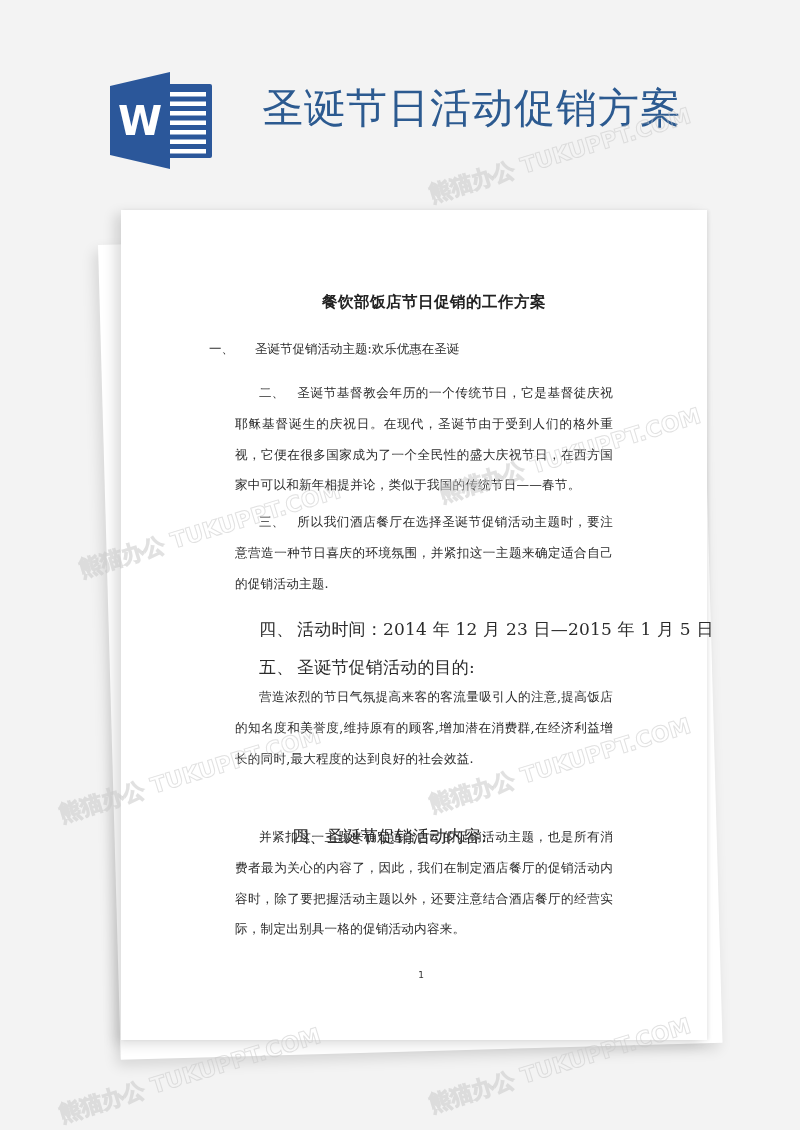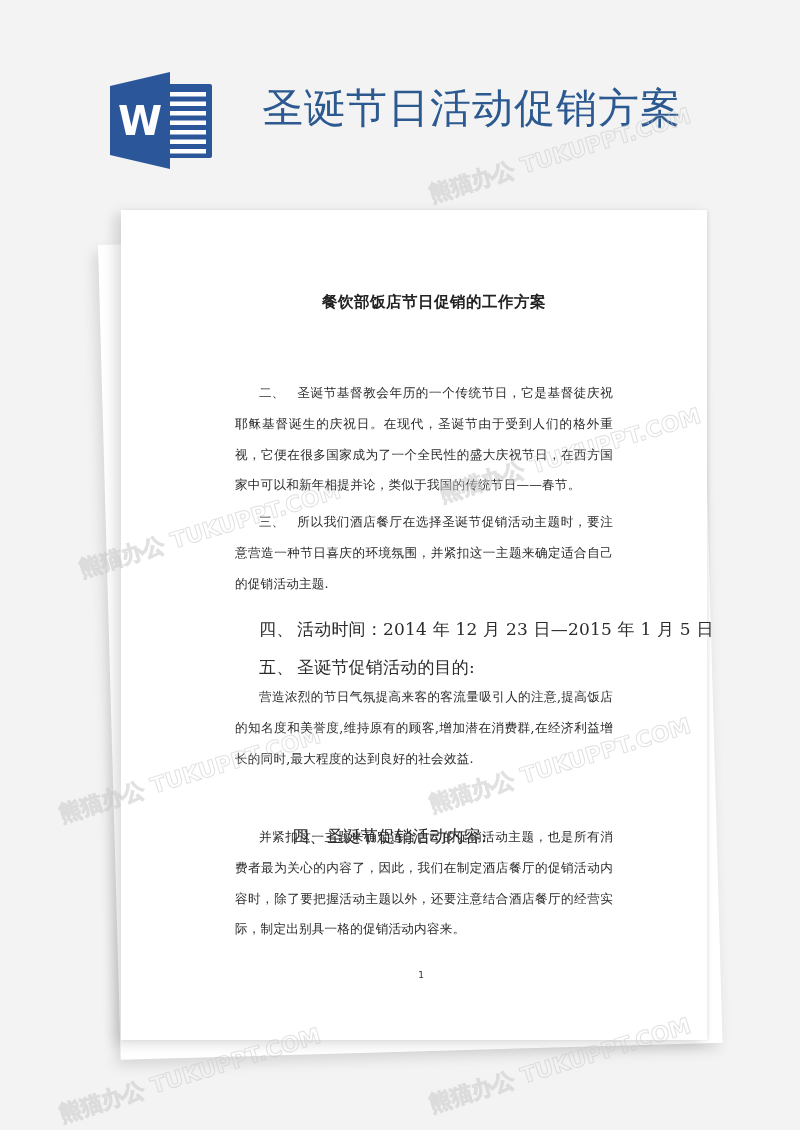--- a/index.html
+++ b/index.html
@@ -156,20 +156,23 @@
   </div>
   <div class="banner-title">圣诞节日活动促销方案</div>
 </div>
 
 <div class="page-back"></div>
 
 <div class="page-front">
   <div class="doc">
     <div class="doc-title">餐饮部饭店节日促销的工作方案</div>
 
+    <div class="heading1">
+      <span class="num">一、</span><span>圣诞节促销活动主题:欢乐优惠在圣诞</span>
+    </div>
 
     <div class="para" style="top: 168px;">
       <span class="num">二、</span><span>圣诞节基督教会年历的一个传统节日，它是基督徒庆祝耶稣基督诞生的庆祝日。在现代，圣诞节由于受到人们的格外重视，它便在很多国家成为了一个全民性的盛大庆祝节日，在西方国家中可以和新年相提并论，类似于我国的传统节日——春节。</span>
     </div>
 
     <div class="para" style="top: 297px;">
       <span class="num">三、</span><span>所以我们酒店餐厅在选择圣诞节促销活动主题时，要注意营造一种节日喜庆的环境氛围，并紧扣这一主题来确定适合自己的促销活动主题.</span>
     </div>
 
     <div class="single" style="top: 408px;">

